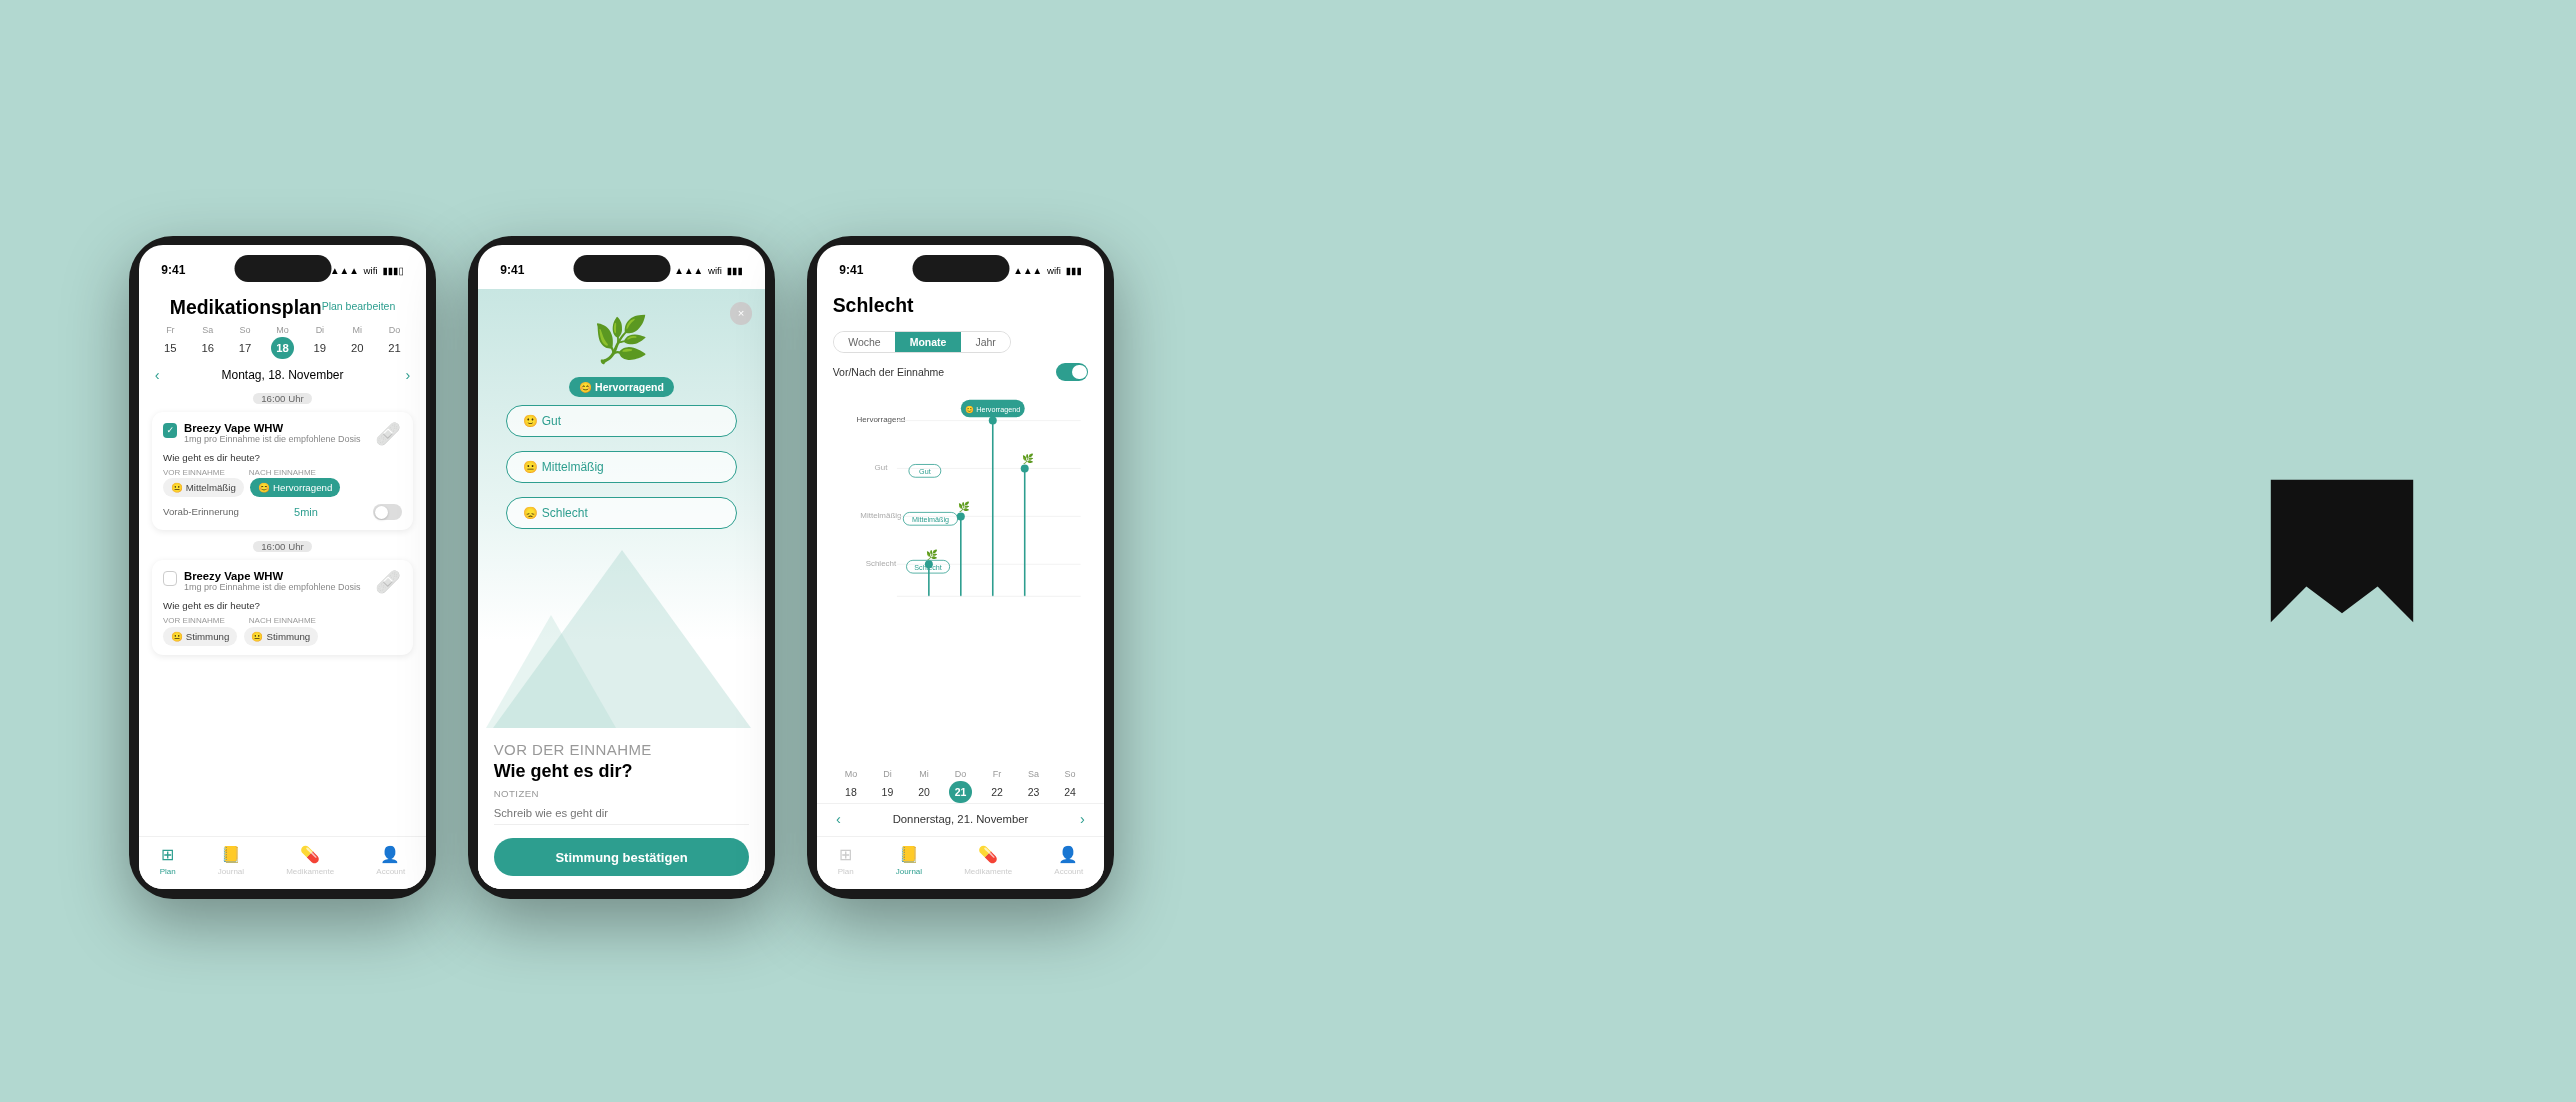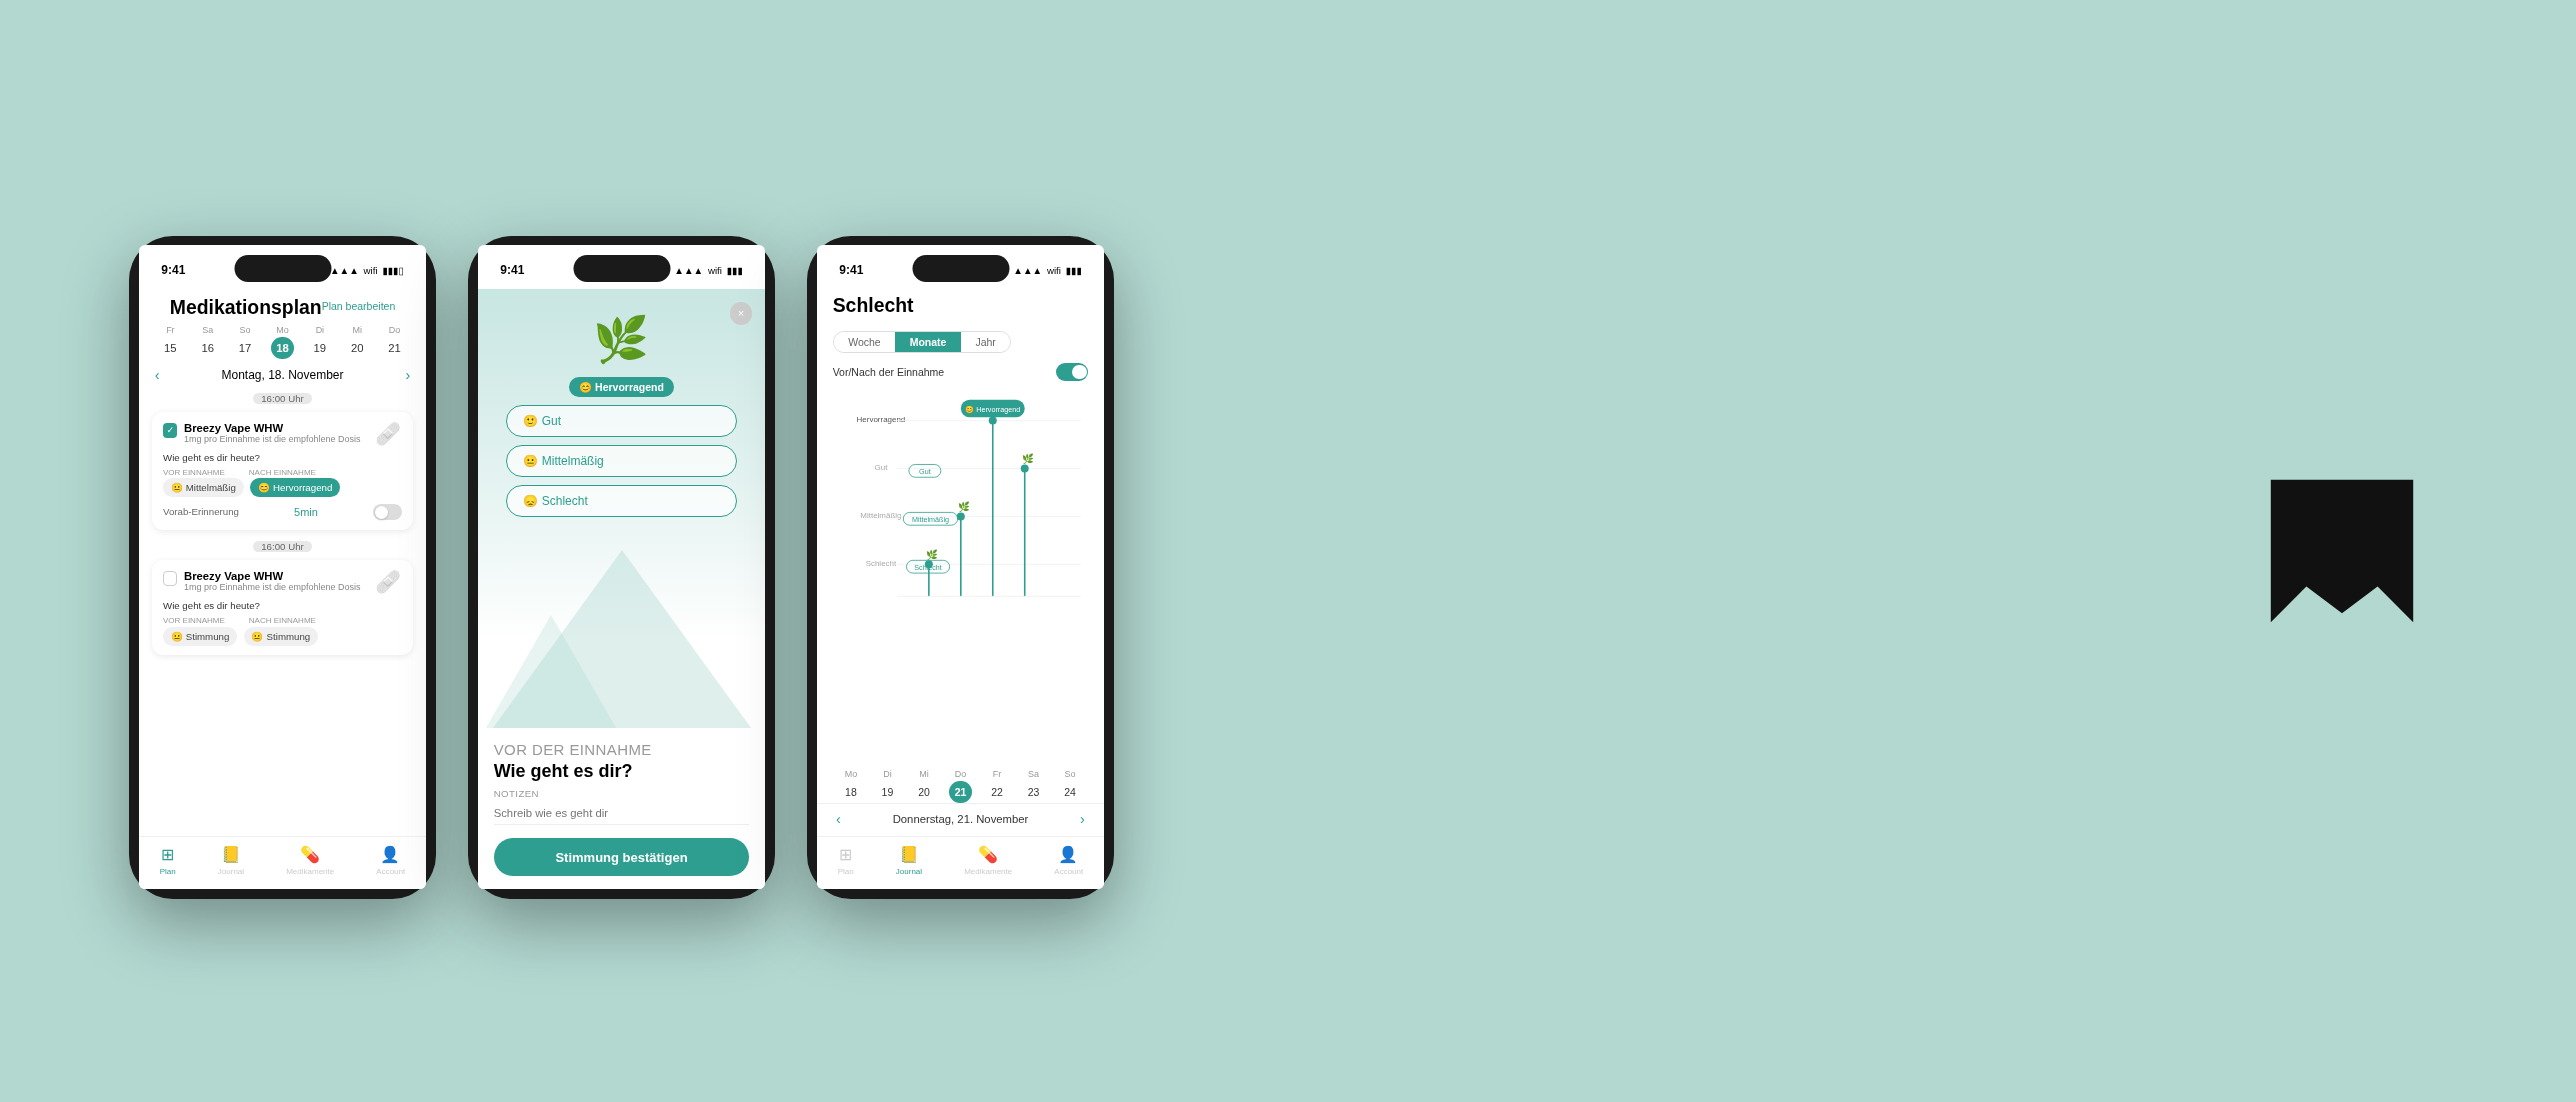--- a/index.html
+++ b/index.html
@@ -32,21 +32,21 @@
       border-radius: 44px;
       padding: 9.7px;
       position: relative;
       box-shadow: 0 24px 65px rgba(0,0,0,0.35);
     }
 
     .phone-screen {
       width: 100%;
       height: 100%;
       background: #fff;
-      border-radius: 6px;
+      border-radius: 24px;
       overflow: hidden;
       position: relative;
       display: flex;
       flex-direction: column;
     }
 
     
     .dynamic-island {
       position: absolute;
       top: 9.7px;
@@ -371,21 +371,21 @@
       display: flex;
       align-items: center;
       justify-content: center;
       color: #fff;
       font-size: 11.3px;
     }
 
     .mood-options {
       display: flex;
       flex-direction: column;
-      gap: 8px;
+      gap: 14px;
       width: 80%;
       margin-top: 8px;
     }
 
     .mood-option {
       border: 1.6px solid #2d9e8f;
       border-radius: 24px;
       padding: 8px 16px;
       display: flex;
       align-items: center;

